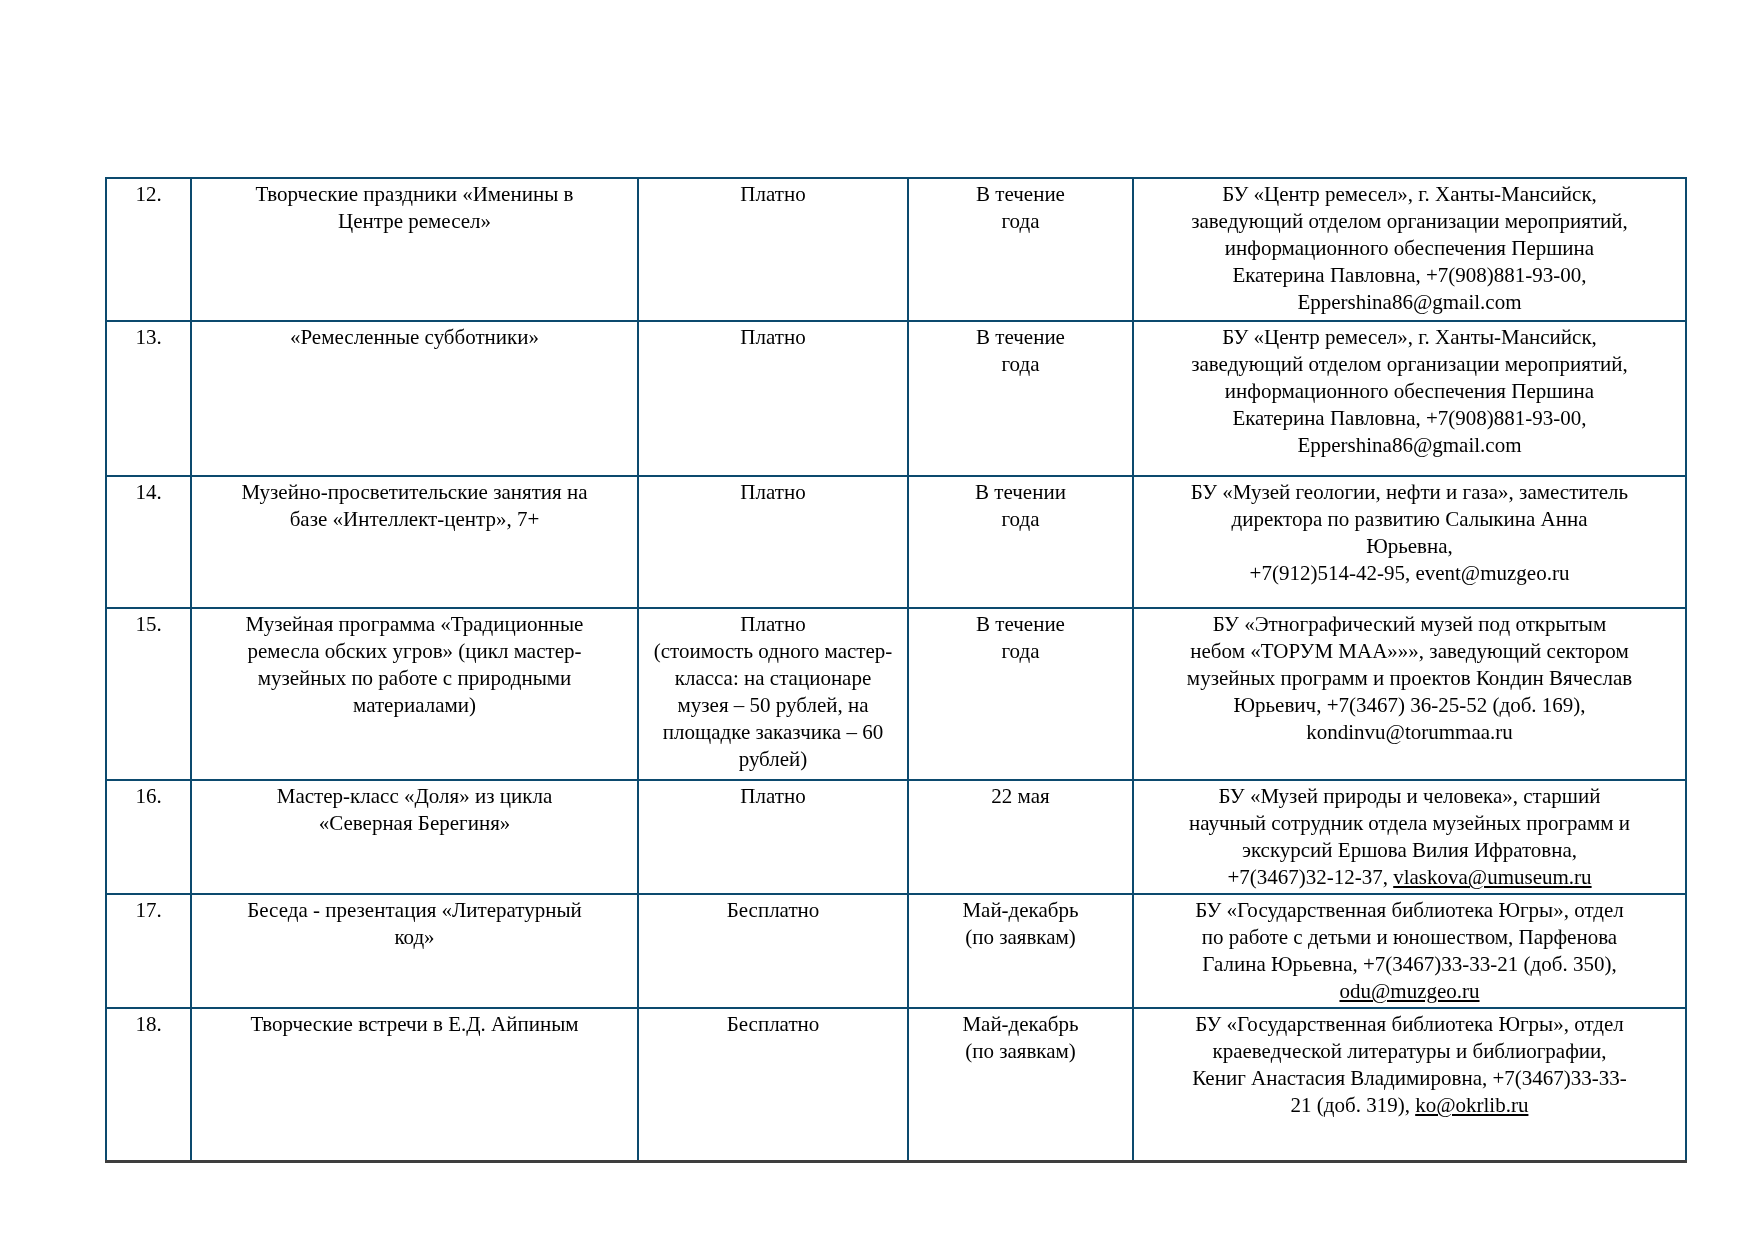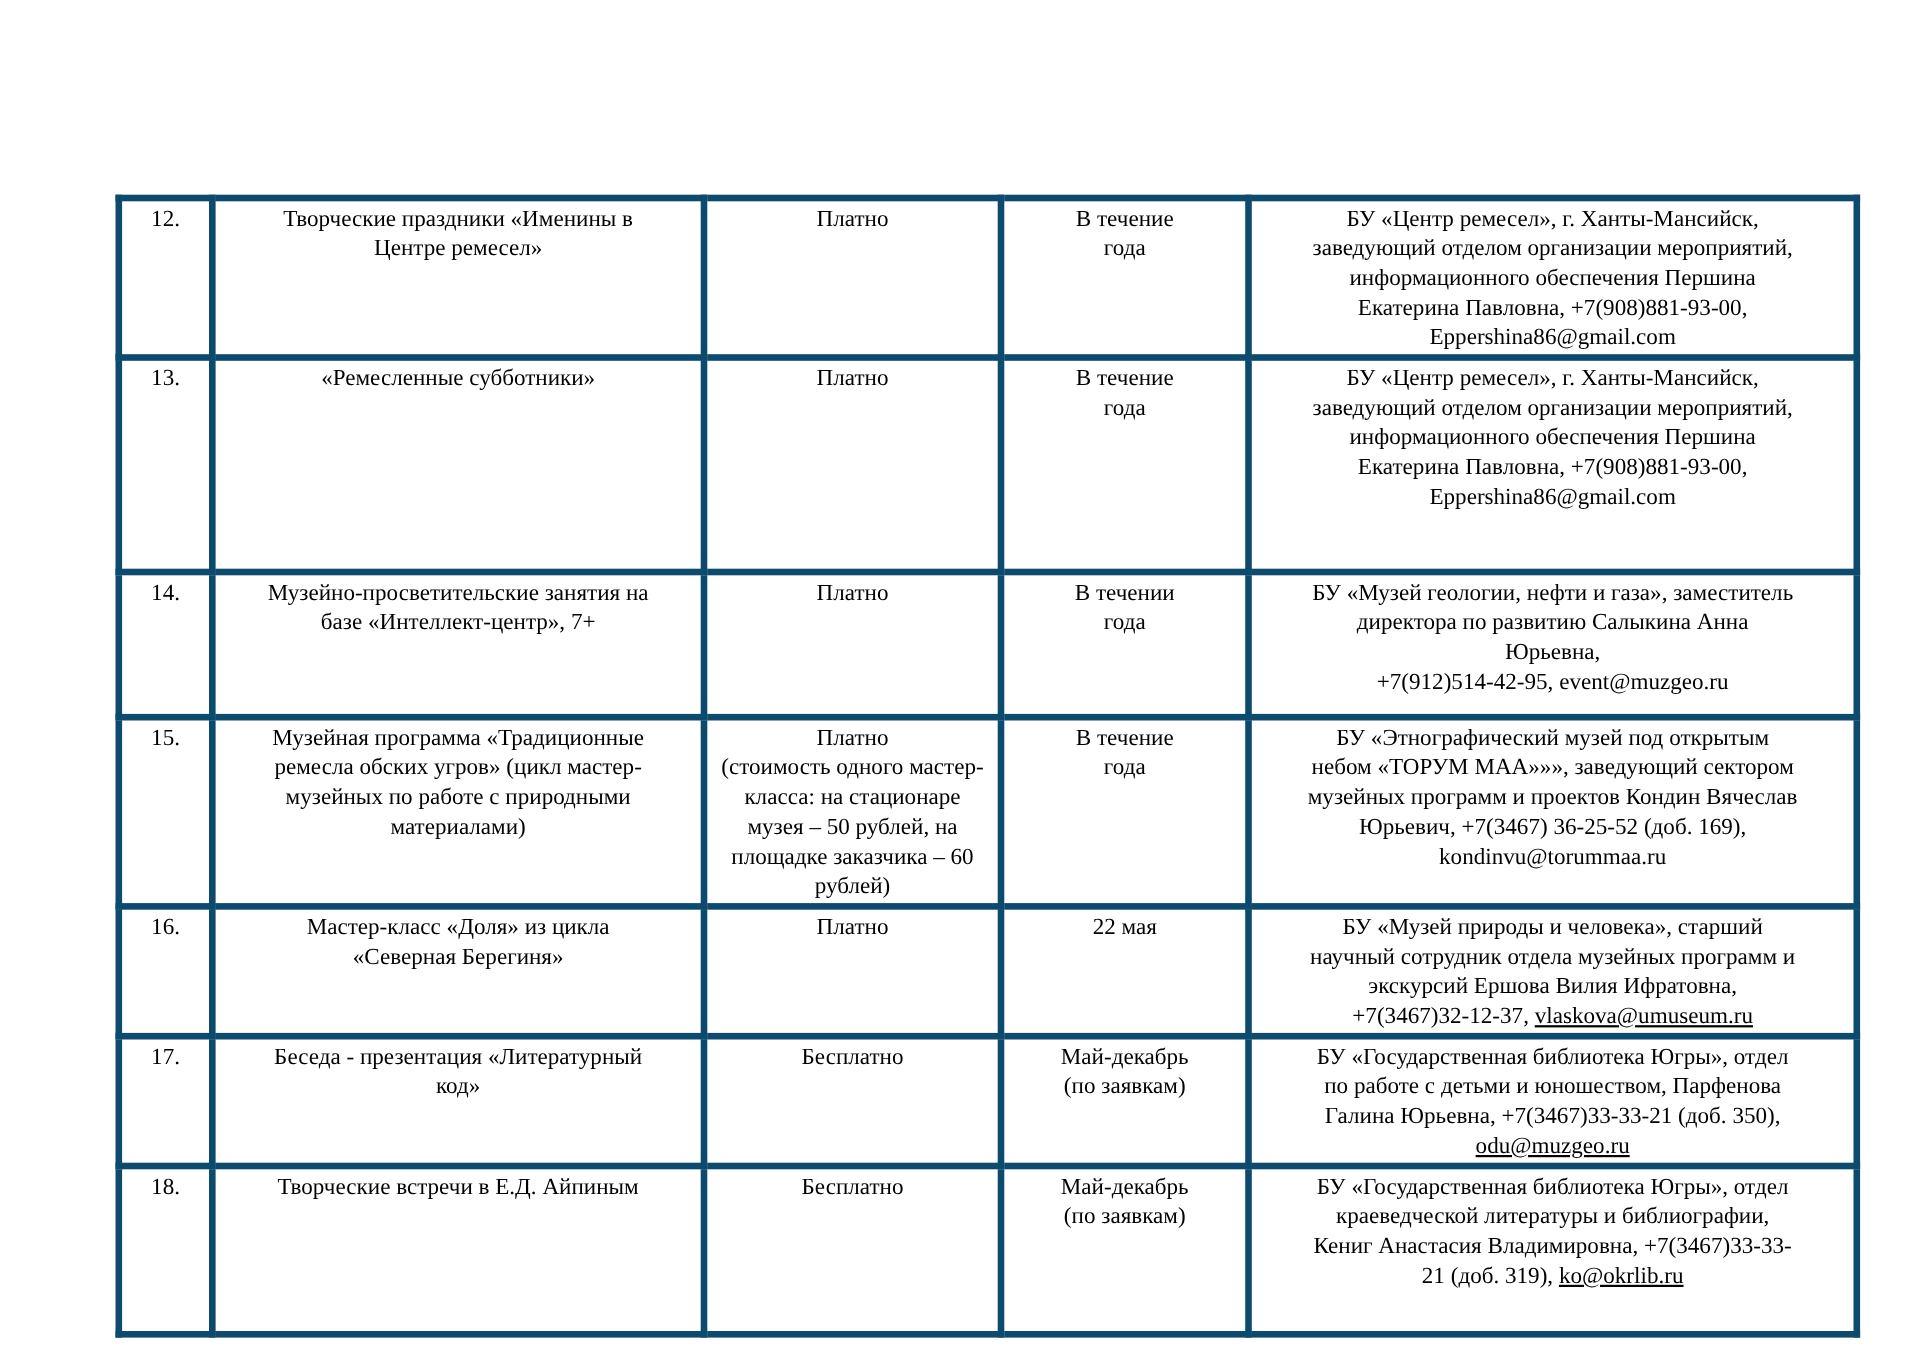--- a/index.html
+++ b/index.html
@@ -18,21 +18,21 @@
   table.events-table {
     position: absolute;
     left: 105px; top: 177px;
     width: 1580px;
     border-collapse: collapse;
     table-layout: fixed;
     border: 2px solid #494949;
     border-bottom: 3px solid #3e3e3e;
   }
   table.events-table td {
-    border: 6px solid #0c4a6e;
+    border: 2px solid #0c4a6e;
     vertical-align: top;
     text-align: center;
     padding: 2px 6px;
     font-size: 21px;
     line-height: 27px;
     white-space: pre-line;
     overflow: hidden;
     color: #000000;
   }
   td.col-num    { }
@@ -62,21 +62,21 @@
 Центре ремесел»</span></td>
     <td class="col-cost"><span>Платно</span></td>
     <td class="col-period"><span>В течение
 года</span></td>
     <td class="col-contact"><span>БУ «Центр ремесел», г. Ханты-Мансийск,
 заведующий отделом организации мероприятий,
 информационного обеспечения Першина
 Екатерина Павловна, +7(908)881-93-00,
 </span><span class="email">Eppershina86@gmail.com</span></td>
   </tr>
-        <tr class="event-row" style="height: 195px;">
+        <tr class="event-row" style="height: 155px;">
     <td class="col-num"><span>13.</span></td>
     <td class="col-name"><span>«Ремесленные субботники»</span></td>
     <td class="col-cost"><span>Платно</span></td>
     <td class="col-period"><span>В течение
 года</span></td>
     <td class="col-contact"><span>БУ «Центр ремесел», г. Ханты-Мансийск,
 заведующий отделом организации мероприятий,
 информационного обеспечения Першина
 Екатерина Павловна, +7(908)881-93-00,
 </span><span class="email">Eppershina86@gmail.com</span></td>

